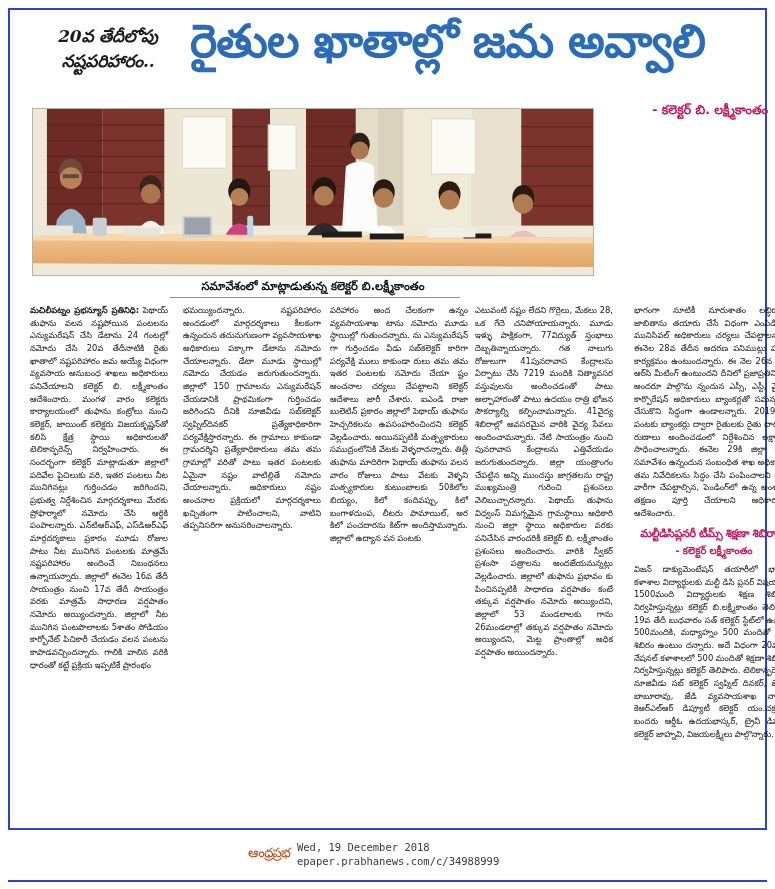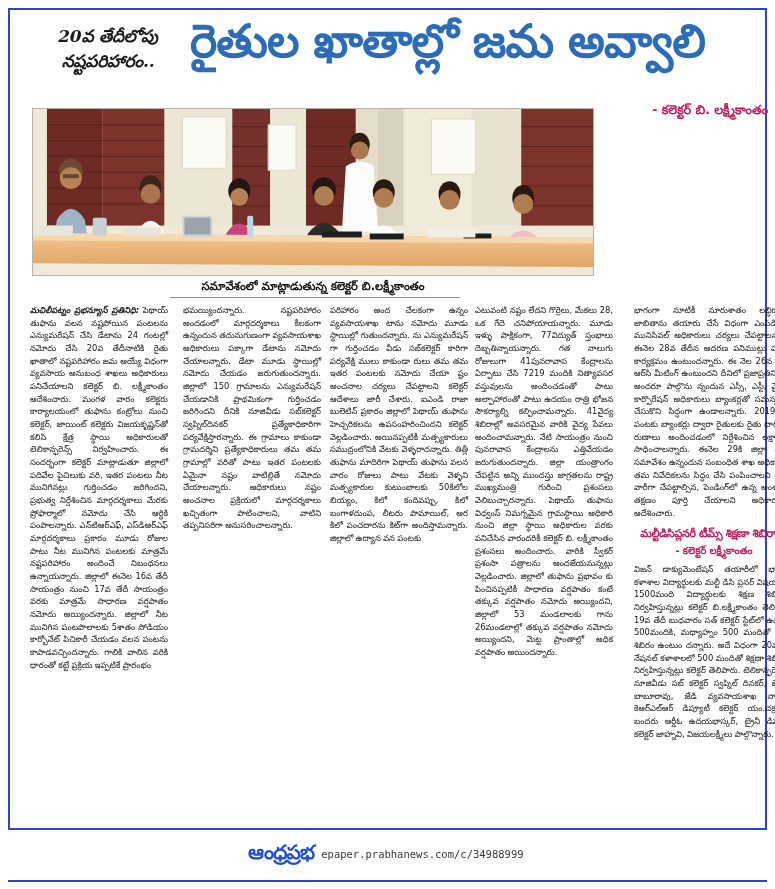--- a/index.html
+++ b/index.html
@@ -146,21 +146,20 @@
   .col-2 { left: 153px; }
   .col-3 { left: 300px; }
   .col-4 { left: 445px; }
   .col-5 { left: 580px; width: 160px; margin-left: 24px; }
 
   .col-1 { top: 0; }
   .col-5 { top: 0; }
 
   .lead-in {
     font-weight: bold;
-    font-style: italic;
   }
 
   
   .subhead {
     display: block;
     text-align: center;
     color: #c0195a;
     font-weight: bold;
     font-size: 11px;
     line-height: 1.4;
@@ -189,23 +188,23 @@
   .footer-inner {
     position: absolute;
     left: 248px;
     top: 4px;
     display: flex;
     align-items: center;
     gap: 7px;
   }
   .logo {
     font-family: "DejaVu Sans", sans-serif;
-    font-weight: bold;
-    font-size: 20px;
-    color: #1d4ed8;
+    font-weight: normal;
+    font-size: 13px;
+    color: #c2410c;
     letter-spacing: -0.8px;
     white-space: nowrap;
   }
   .footer-text {
     font-family: "DejaVu Sans Mono", monospace;
     font-size: 10.5px;
     line-height: 1.38;
     color: #3a3a3a;
     white-space: nowrap;
   }
@@ -367,18 +366,19 @@
         <p>విజన్ డాక్యుమెంటేషన్ తయారీలో భాగంగా కళాశాల విద్యార్థులకు మల్టీ డిసి ప్లనర్ విషయాలపై 1500మంది విద్యార్థులకు శిక్షణ శిబిరాలు నిర్వహిస్తున్నట్లు కలెక్టర్ బి.లక్ష్మీకాంతం తెలిపారు. 19వ తేదీ బుధవారం సత్ కలెక్టర్ స్టేట్‌లో ఉదయం 500మందికి, మధ్యాహ్నం 500 మందితో శిక్షణా శిబిరం ఉంటుం దన్నారు. అదే విధంగా 20వ తేదీ నేషనల్ కళాశాలలో 500 మందితో శిక్షణా శిబిరాన్ని నిర్వహిస్తున్నట్లు కలెక్టర్ తెలిపారు. టెలికాన్ఫరెన్స్‌లో నూజివీడు సబ్ కలెక్టర్ స్వప్నిల్ దినకర్, జేసి 2 బాబూరావు, జేడి వ్యవసాయశాఖ నాయక్, కెఆర్‌ఎల్‌ఆర్ డిప్యూటీ కలెక్టర్ యం.చక్రపాణి, బందరు ఆర్డీఓ ఉదయభాస్కర్, ట్రైనీ డిప్యూటీ కలెక్టర్ జాహ్నవి, విజయలక్ష్మీలు పాల్గొన్నారు.</p>
       </div>
 
     </div>
   </div>
 
   <div class="footer">
     <div class="footer-inner">
       <div class="logo">ఆంధ్రప్రభ</div>
       <div>
+        <div class="footer-text">Wed, 19 December 2018</div>
         <div class="footer-text">epaper.prabhanews.com/c/34988999</div>
       </div>
     </div>
     <div class="footer-rule"></div>
   </div>
 </div>
 
 </body></html>

